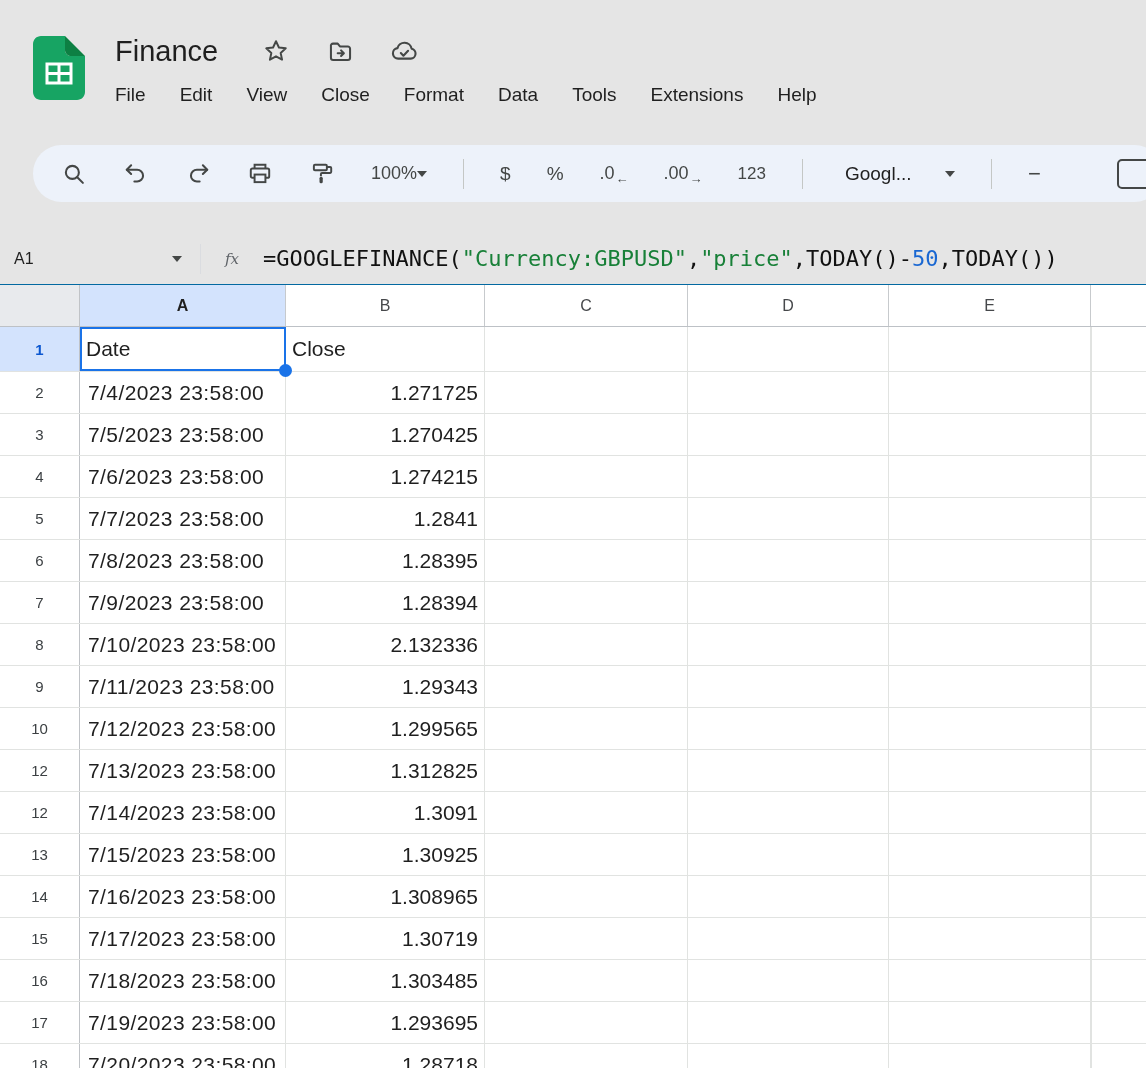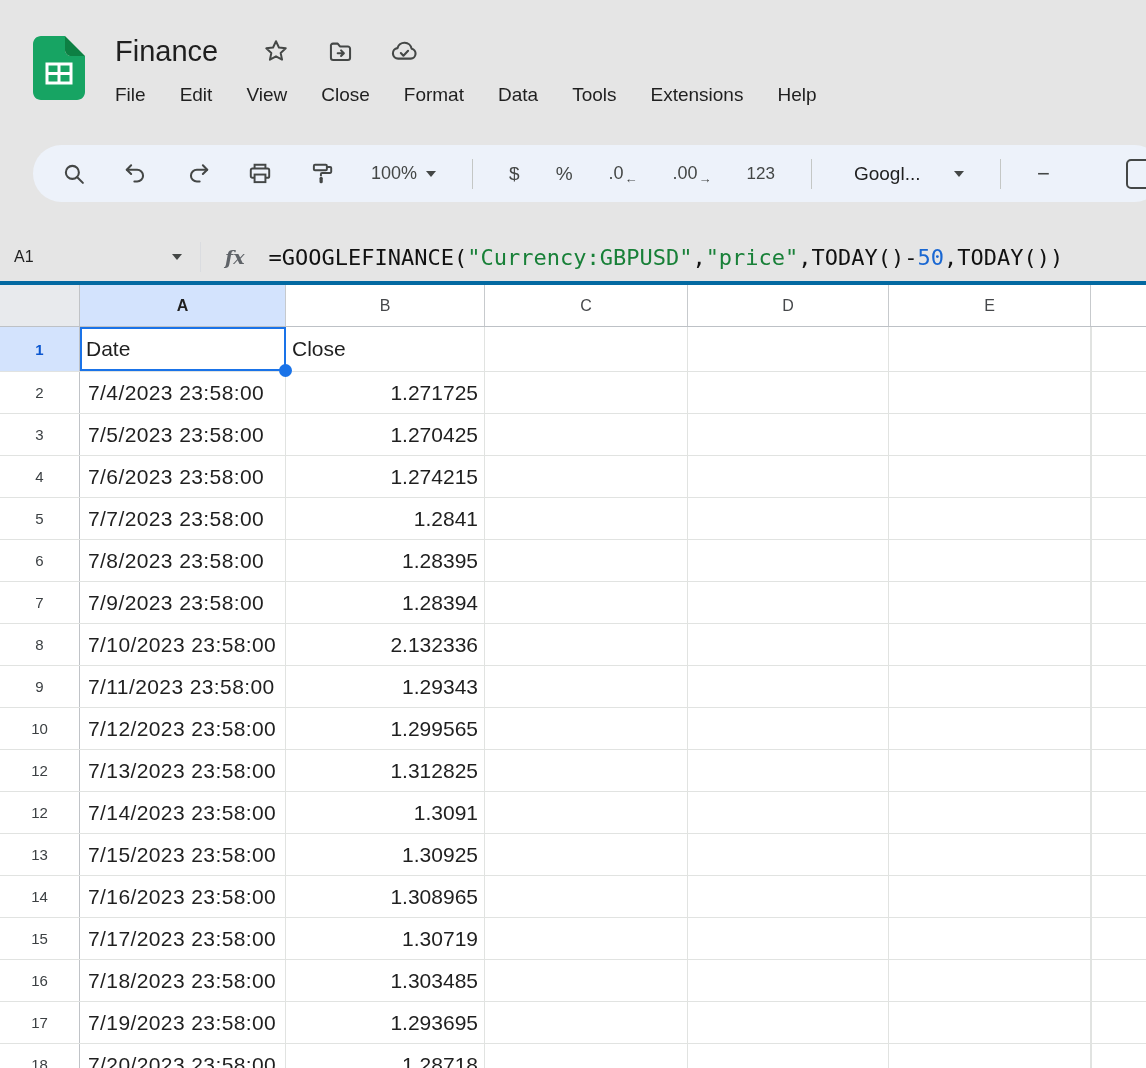--- a/index.html
+++ b/index.html
@@ -15,38 +15,38 @@
   .tb-icon { width:28px; height:28px; margin-right:36px; display:flex; align-items:center; justify-content:center; }
   .menu-row { display:flex; margin-top:12px; }
   .menu-item { font-size:19px; color:#1f1f1f; margin-right:34px; cursor:default; }
 
   
   .toolbar { margin-left:33px; width:1130px; height:57px; background:#edf2fa; border-radius:29px;
              display:flex; align-items:center; padding-left:28px; gap:36px; }
   .tool-btn { display:flex; align-items:center; justify-content:center; flex:0 0 auto; }
   .tool-txt { font-size:19px; color:#444746; flex:0 0 auto; }
   .tb-sep { width:1px; height:30px; background:#c4c7c5; flex:0 0 auto; }
-  .zoom-box { display:flex; align-items:center; gap:9px; font-size:18px; color:#444746; flex:0 0 auto; }
+  .zoom-box { display:flex; align-items:center; gap:0; font-size:18px; color:#444746; flex:0 0 auto; }
   .caret { width:0; height:0; border-left:5px solid transparent; border-right:5px solid transparent;
            border-top:6px solid #444746; display:inline-block; }
   .dec-btn { align-items:flex-start; }
   .dec-main { font-size:18px; color:#444746; }
   .dec-arrow { font-size:13px; color:#444746; position:relative; top:8px; left:1px; }
   .font-box { display:flex; align-items:center; gap:18px; margin-left:6px; flex:0 0 auto; }
   .font-name { font-size:19px; color:#1f1f1f; width:82px; overflow:hidden; white-space:nowrap; }
   .minus-label { font-size:22px; color:#444746; }
   .fontsize-box { width:46px; height:30px; border:2px solid #444746; border-radius:5px; margin-left:40px; flex:0 0 auto; }
 
   
   .formula-bar { margin-top:31px; height:52px; display:flex; align-items:center;
-                 border-bottom:4px solid #0369a1; padding-left:14px; }
+                 border-bottom:1px solid #0369a1; padding-left:14px; }
   .name-box { width:186px; display:flex; align-items:center; justify-content:space-between;
               padding-right:18px; font-size:16px; color:#1f1f1f; flex:0 0 auto; }
   .fb-sep { width:1px; height:30px; background:#dadce0; flex:0 0 auto; }
-  .fx { font-family:"DejaVu Serif", serif; font-style:italic; font-size:19px; color:#5f6368; margin:0 24px; flex:0 0 auto;font-weight:bold; }
+  .fx { font-family:"DejaVu Serif", serif; font-style:italic; font-size:15px; color:#5f6368; margin:0 24px; flex:0 0 auto; }
   .formula { font-family:"DejaVu Sans Mono", monospace; font-size:22px; color:#111;
              white-space:nowrap; overflow:hidden; flex:1; }
   .f-str { color:#188038; }
   .f-num { color:#1967d2; }
 
   
   .grid { width:1146px; }
   .col-headers { display:flex; height:42px; border-bottom:1px solid #bdc1c6; }
   .corner { width:80px; background:#e8eaed; border-right:1px solid #c0c3c7; flex:0 0 auto; }
   .col-h { display:flex; align-items:center; justify-content:center; font-size:16px; color:#46484b;

